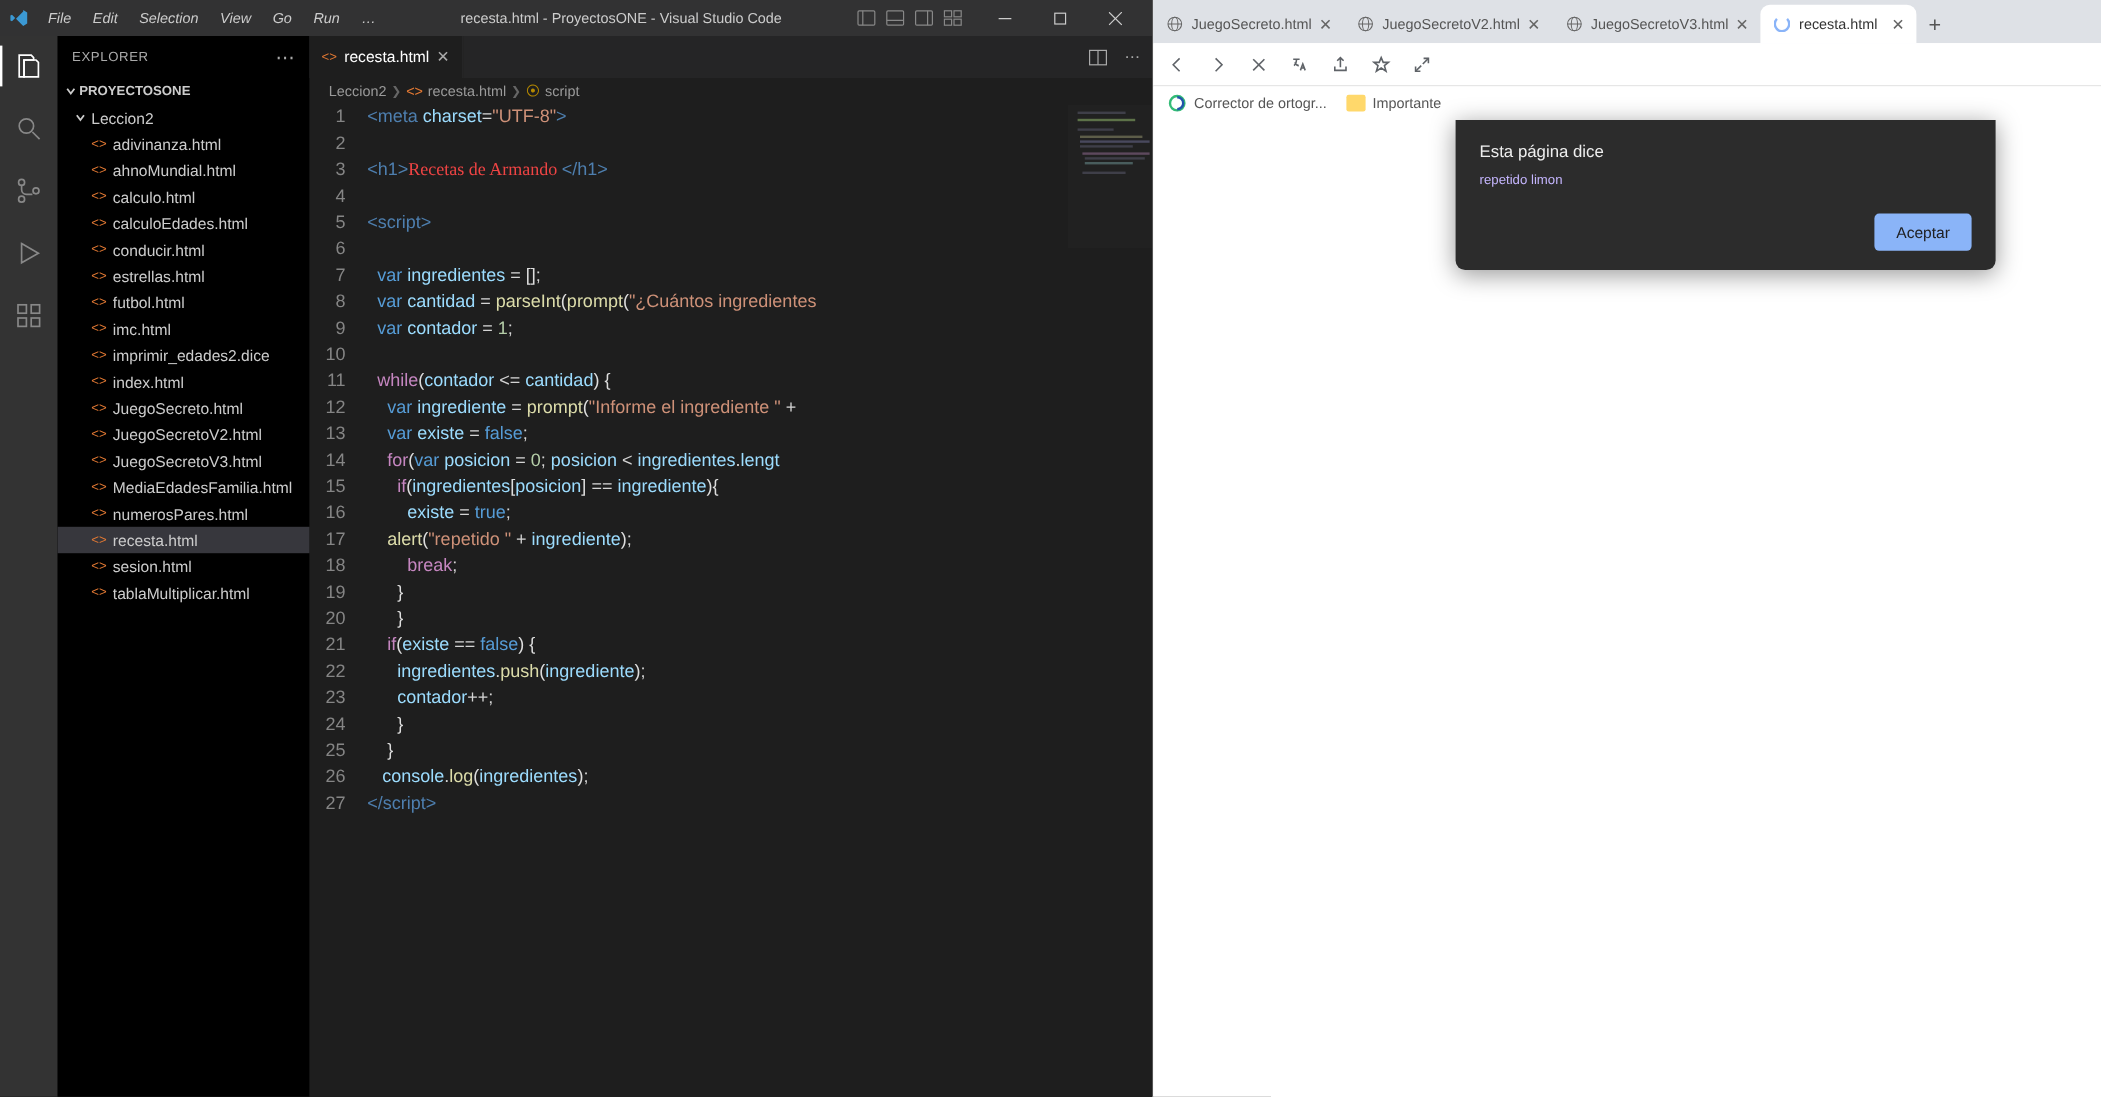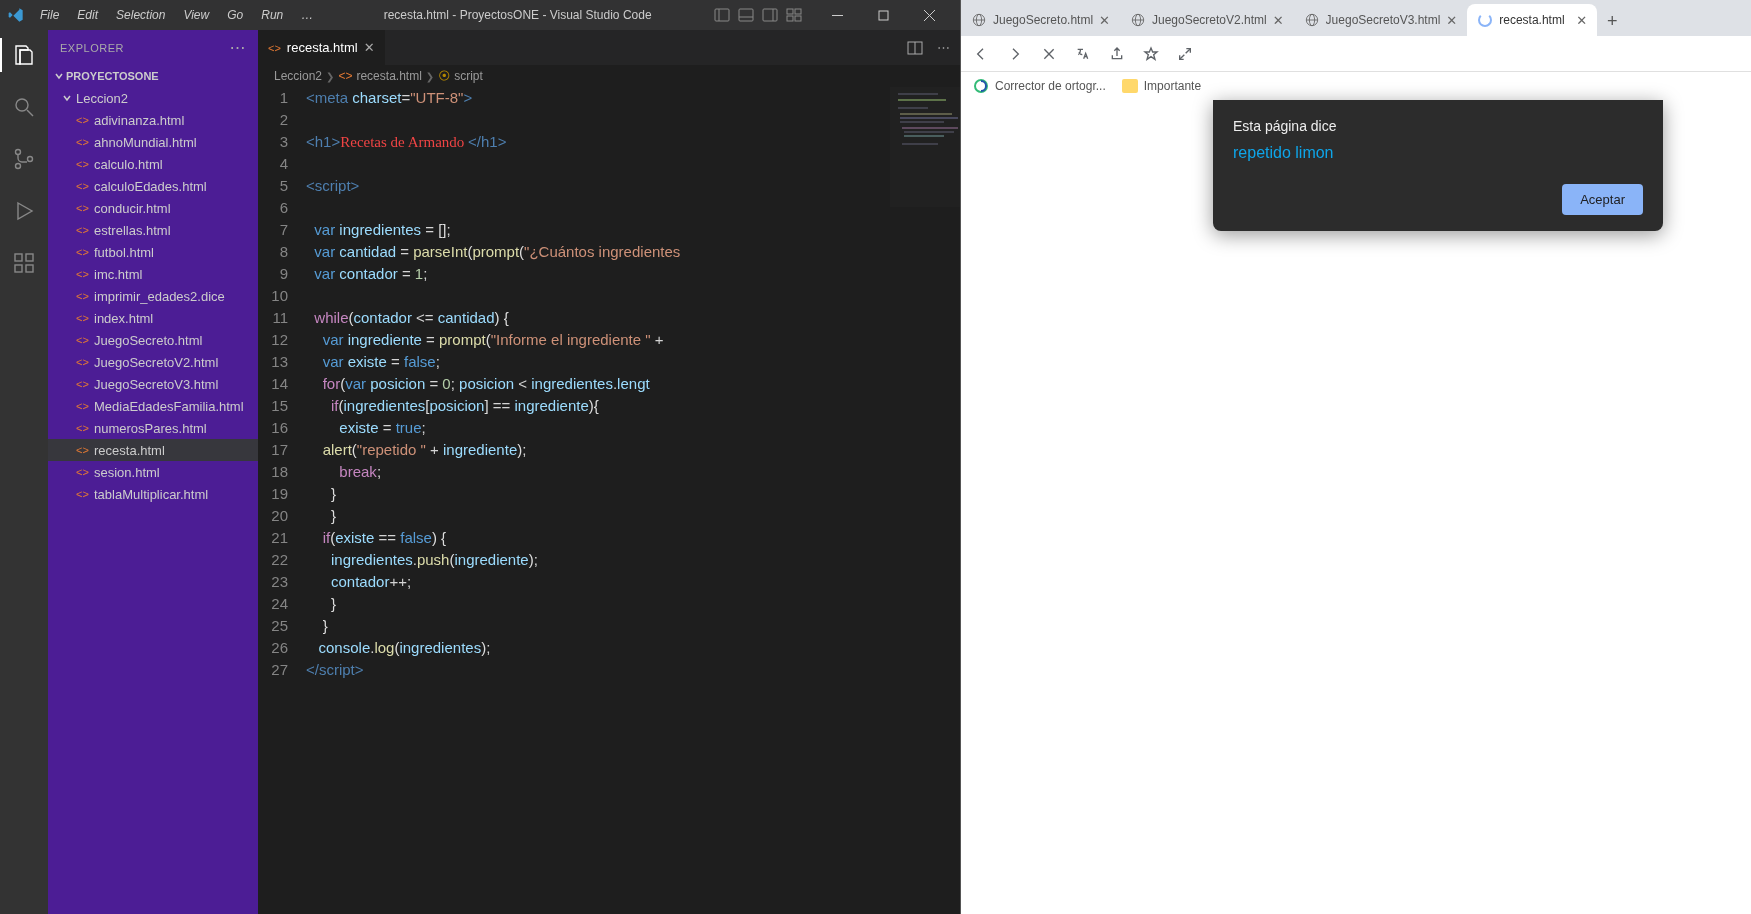--- a/index.html
+++ b/index.html
@@ -20,21 +20,21 @@
 .title-bar .win-controls div { width: 46px; height: 30px; display:flex; align-items:center; justify-content:center; cursor:pointer;}
 .title-bar .win-controls svg { width:11px; height:11px; stroke:#ccc; stroke-width:1; fill:none;}
 
 .main-row { flex:1; display:flex; min-height:0;}
 .activity-bar { width: 48px; background: #333; display:flex; flex-direction:column; align-items:center; padding-top:8px; gap:18px;}
 .activity-bar .ab-item { width:48px; height:34px; display:flex; align-items:center; justify-content:center; cursor:pointer; position:relative;}
 .activity-bar .ab-item.active::before { content:""; position:absolute; left:0; top:0; bottom:0; width:2px; background:#fff;}
 .activity-bar svg { width:24px; height:24px; stroke:#888; fill:none; stroke-width:1.4;}
 .activity-bar .ab-item.active svg { stroke:#fff; }
 
-.sidebar { width: 210px; background:#4c1d95; display:flex; flex-direction:column; }
+.sidebar { width: 210px; background:#000000; display:flex; flex-direction:column; }
 .sidebar-header{ height:35px; display:flex; align-items:center; justify-content:space-between; padding:0 12px; color:#aaa; font-size:11px; letter-spacing:.5px;}
 .sidebar-header .more{ cursor:pointer; font-size:16px; color:#aaa;}
 .sidebar-section { padding: 0 0 6px 0; }
 .sidebar-section-title{ display:flex; align-items:center; height:22px; padding-left:4px; font-size:11px; font-weight:bold; color:#ccc; cursor:pointer;}
 .sidebar-section-title .chev{ width:14px; display:inline-flex; justify-content:center;}
 .folder-row{ display:flex; align-items:center; height:22px; padding-left:14px; font-size:13px; color:#ccc; cursor:pointer;}
 .folder-row .chev{ width:14px;}
 .file-row{ display:flex; align-items:center; height:22px; padding-left:28px; font-size:13px; color:#ccc; cursor:pointer;}
 .file-row.selected{ background:#37373d;}
 .file-row .html-ic{ color:#e37933; font-size:11px; width:18px;}
@@ -89,21 +89,21 @@
 .addr-field .sep{ color:#bbb;}
 .addr-right{ display:flex; gap:6px; padding-right:2px;}
 .addr-right .ic{width:28px;height:28px;display:flex;align-items:center;justify-content:center;cursor:pointer;}
 .bookmarks{ height:28px; background:#fff; display:flex; align-items:center; gap:16px; padding:0 12px; font-size:12px; color:#555; border-bottom:0;}
 .bookmarks .bm{ display:flex; align-items:center; gap:6px; cursor:pointer;}
 .bookmarks .swirl{width:16px;height:16px;}
 .bookmarks .folder{width:16px;height:14px;background:#ffd86b;border-radius:2px;}
 .page{ flex:1; background:#fff; position:relative;}
 .dialog{ position:absolute; top:0; left:252px; width:450px; background:#2c2c2c; color:#eee; border-radius:0 0 8px 8px; padding:18px 20px 16px 20px; box-shadow:0 4px 20px rgba(0,0,0,.4); font-size:13px;}
 .dialog .dtitle{ font-size:14px; margin-bottom:10px;}
-.dialog .dmsg{ color:#0ea5e9; margin-bottom:22px; font-size:16px;}
+.dialog .dmsg{ color:#c4b5fd; margin-bottom:22px; font-size:11px;}
 .dialog .dbtns{ display:flex; justify-content:flex-end;align-items:center;}
 .dialog button{ background:#8ab4f8; color:#202124; border:none; padding:8px 18px; border-radius:4px; font-size:13px; cursor:pointer;}
 .spinner{ width:14px;height:14px;border:2px solid #8ab4f8;border-top-color:transparent;border-radius:50%; animation:spin 1s linear infinite;}
 @keyframes spin{to{transform:rotate(360deg);}}
 </style>
 </head>
 <body>
 
 <div class="vscode">
   <div class="title-bar">

